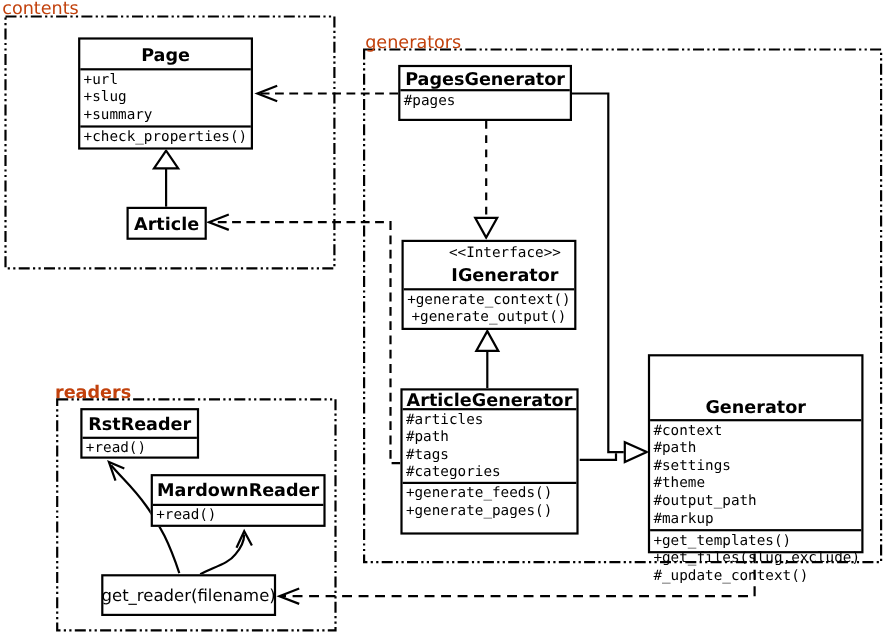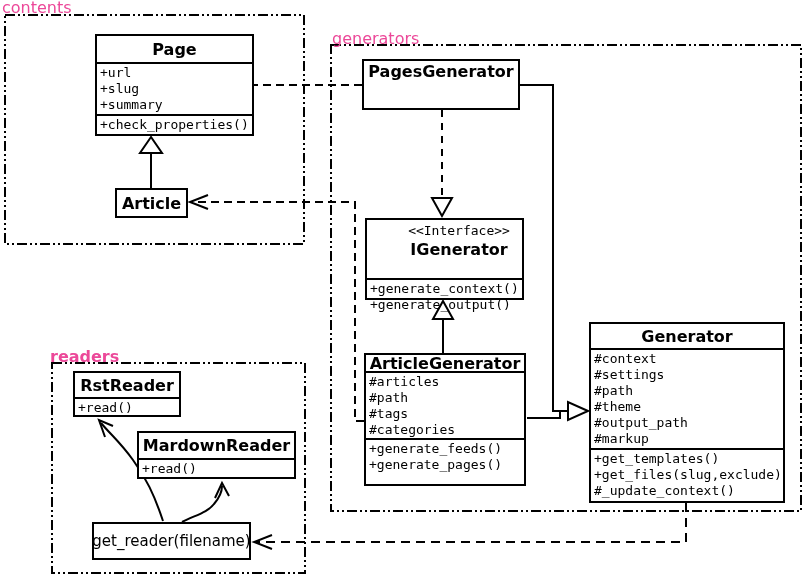--- a/index.html
+++ b/index.html
@@ -2,21 +2,21 @@
 <html><head>
 <meta charset="utf-8">
 <style>
   html,body { margin:0; padding:0; background:#ffffff; }
   .canvas {
     position:relative; width:803px; height:579px; background:#ffffff;
     font-family:"DejaVu Sans", sans-serif; color:#000; overflow:hidden;
   }
   .connector-layer { position:absolute; left:0; top:0; width:803px; height:579px; }
   .pkg-label {
-    position:absolute; font:16px "DejaVu Sans", sans-serif; color:#ec4899;
+    position:absolute; font:16px "DejaVu Sans", sans-serif; color:#c2410c;
     line-height:15px; white-space:nowrap;
   }
   .uml-class {
     position:absolute; box-sizing:border-box; border:2px solid #000;
     background:#fff;
   }
   .uml-title {
     font:bold 16px "DejaVu Sans", sans-serif; text-align:center;
     white-space:nowrap; overflow:hidden; display:flex;
     align-items:center; justify-content:center;
@@ -72,71 +72,74 @@
     <path d="M 113 426 L 99 420 L 105 437" fill="none" stroke="#000" stroke-width="2"></path>
 
     <path d="M 182 522 C 196 515 208 512 214 504 C 220 497 222 492 222 486" fill="none" stroke="#000" stroke-width="2"></path>
     <path d="M 215 498 L 222 483 L 229 496" fill="none" stroke="#000" stroke-width="2"></path>
   </svg>
 
   <div class="pkg-label" style="left:2px; top:0px;">contents</div>
   <div class="pkg-label" style="left:332px; top:31px;">generators</div>
   <div class="pkg-label" style="left:50px; top:349px;font-weight:bold;">readers</div>
 
-  <div class="uml-class" style="left:71px; top:34px; width:159px; height:102px;margin-left:24px;">
+  <div class="uml-class" style="left:71px; top:34px; width:159px; height:102px;">
     <div class="uml-title" style="height:26px;">Page</div>
     <div class="uml-section" style="height:52px;">
       <div class="uml-row">+url</div>
       <div class="uml-row">+slug</div>
       <div class="uml-row">+summary</div>
     </div>
     <div class="uml-section" style="height:22px;">
       <div class="uml-row">+check_properties()</div>
     </div>
   </div>
 
   <div class="uml-class" style="left:115px; top:188px; width:73px; height:30px;">
     <div class="uml-title" style="height:26px;">Article</div>
   </div>
 
   <div class="uml-class" style="left:362px; top:59px; width:158px; height:51px;">
     <div class="uml-title" style="height:20px;">PagesGenerator</div>
+    <div class="uml-section" style="height:23px;">
+      <div class="uml-row">#pages</div>
+    </div>
   </div>
 
   <div class="uml-class" style="left:365px; top:218px; width:159px; height:82px;">
-    <div style="height:58px; padding-top:2px; box-sizing:border-box;margin-left:29px;">
+    <div style="height:42px; padding-top:2px; box-sizing:border-box;margin-left:29px;">
       <div class="uml-stereotype">&lt;&lt;Interface&gt;&gt;</div>
       <div class="uml-title" style="height:20px;">IGenerator</div>
     </div>
-    <div class="uml-section" style="height:36px;">
+    <div class="uml-section" style="height:36px;text-align:center;">
       <div class="uml-row">+generate_context()</div>
       <div class="uml-row">+generate_output()</div>
     </div>
   </div>
 
   <div class="uml-class" style="left:364px; top:353px; width:162px; height:133px;">
     <div class="uml-title" style="height:16px;">ArticleGenerator</div>
     <div class="uml-section" style="height:67px;">
       <div class="uml-row">#articles</div>
       <div class="uml-row">#path</div>
       <div class="uml-row">#tags</div>
       <div class="uml-row">#categories</div>
     </div>
     <div class="uml-section" style="height:38px;">
       <div class="uml-row">+generate_feeds()</div>
       <div class="uml-row">+generate_pages()</div>
     </div>
   </div>
 
   <div class="uml-class" style="left:589px; top:322px; width:196px; height:181px;">
-    <div class="uml-title" style="height:24px;">Generator</div>
+    <div class="uml-title" style="height:24px;margin-top:33px;">Generator</div>
     <div class="uml-section" style="height:100px;">
       <div class="uml-row">#context</div>
+      <div class="uml-row">#path</div>
       <div class="uml-row">#settings</div>
-      <div class="uml-row">#path</div>
       <div class="uml-row">#theme</div>
       <div class="uml-row">#output_path</div>
       <div class="uml-row">#markup</div>
     </div>
     <div class="uml-section" style="height:53px;">
       <div class="uml-row">+get_templates()</div>
       <div class="uml-row">+get_files(slug,exclude)</div>
       <div class="uml-row">#_update_context()</div>
     </div>
   </div>

